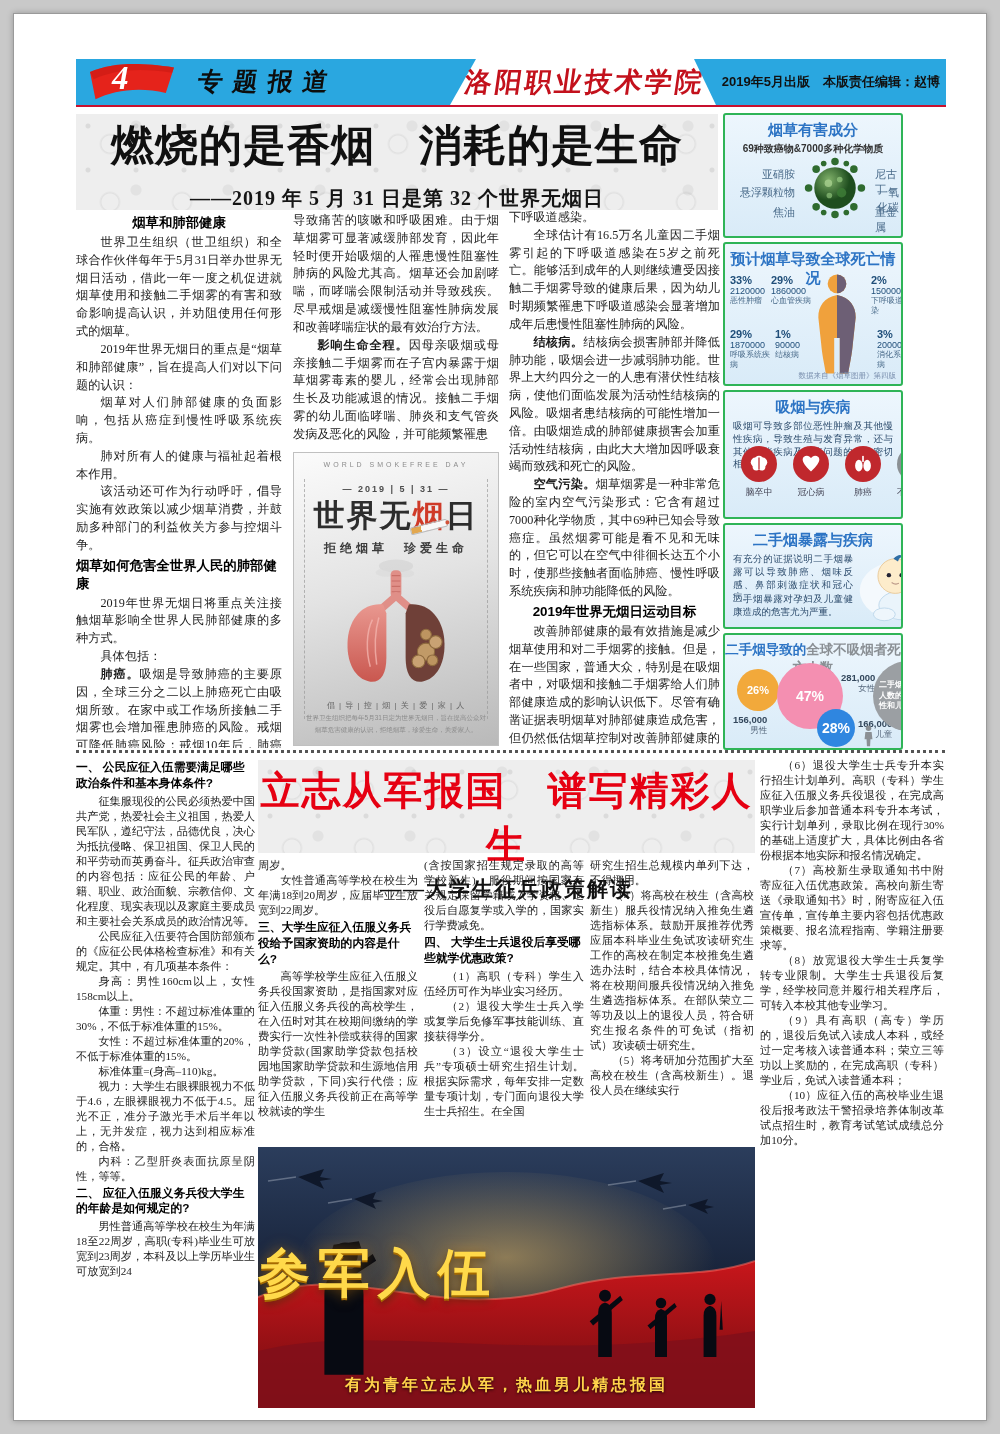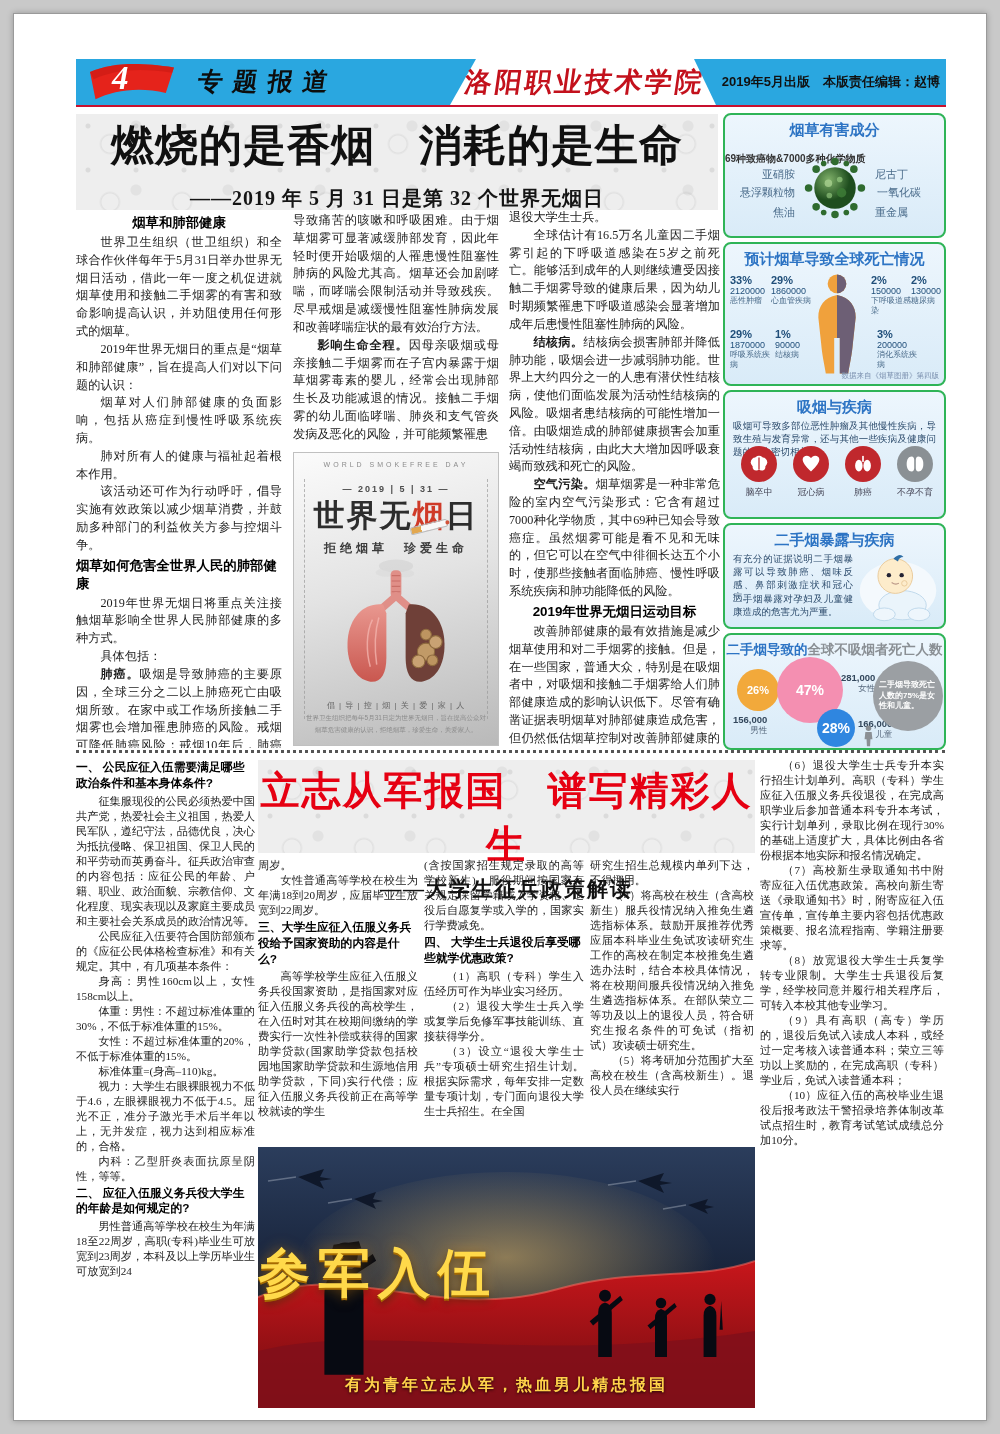--- a/index.html
+++ b/index.html
@@ -45,24 +45,24 @@
   .bcol .para{font-size:11.2px;line-height:1.34}
   .bcol .para.hb{font-size:11.8px}
   .a2c1{left:62px;top:744px;width:179px;height:652px}
   .a2c2{left:244px;top:844px;width:160px;height:290px}
   .a2c3{left:410px;top:844px;width:160px;height:290px}
   .a2c4{left:576px;top:844px;width:164px;height:290px}
   .a2c5{left:746px;top:744px;width:184px;height:652px}
   .dotsep{position:absolute;left:62px;top:736px;width:869px;height:0;border-top:3px dotted #555}
 
   
-  .sbox{position:absolute;left:709px;width:223px;border:2px solid #2fb457;background:linear-gradient(#edf6fd,#d9ebf8);border-radius:8px;overflow:hidden}
+  .sbox{position:absolute;left:709px;width:180px;border:2px solid #2fb457;background:linear-gradient(#edf6fd,#d9ebf8);border-radius:3px;overflow:hidden}
   .sb-title{text-align:center;font:bold 15px "Liberation Sans",sans-serif;color:#2d74c4;margin-top:6px}
   .sbox1{top:99px;height:125px}
-  .sb1-sub{font:bold 10px "Liberation Sans",sans-serif;color:#333;margin-top:12px}
+  .sb1-sub{text-align:center;font:bold 10px "Liberation Sans",sans-serif;color:#333;margin-top:2px}
   .sb1-label{position:absolute;font:11px "Liberation Sans",sans-serif;color:#4a6b8a}
   .virus{position:absolute;left:77px;top:40px}
   .sbox2{top:228px;height:144px}
   .stat{position:absolute;width:46px}
   .stat .sp{display:block;font:bold 11px "Liberation Sans",sans-serif;color:#1f4e79;line-height:1.1}
   .stat .sn{display:block;font:9px "Liberation Sans",sans-serif;color:#1f4e79;line-height:1.15}
   .stat .sl{display:block;font:8px "Liberation Sans",sans-serif;color:#4a6b8a;line-height:1.15}
   .sb2-note{position:absolute;right:5px;bottom:3px;font:7.5px "Liberation Sans",sans-serif;color:#7a8fae}
   .sil{position:absolute;left:84px;top:27px}
   .sbox3{top:376px;height:129px}
@@ -135,21 +135,21 @@
       <p class="para hb">烟草如何危害全世界人民的肺部健康</p>
       <p class="para">2019年世界无烟日将重点关注接触烟草影响全世界人民肺部健康的多种方式。</p>
       <p class="para">具体包括：</p>
       <p class="para"><b>肺癌。</b>吸烟是导致肺癌的主要原因，全球三分之二以上肺癌死亡由吸烟所致。在家中或工作场所接触二手烟雾也会增加罹患肺癌的风险。戒烟可降低肺癌风险；戒烟10年后，肺癌风险可降至吸烟者的一半左右。</p>
     </div>
   <div class="col a1c2">
       <p class="para c">导致痛苦的咳嗽和呼吸困难。由于烟草烟雾可显著减缓肺部发育，因此年轻时便开始吸烟的人罹患慢性阻塞性肺病的风险尤其高。烟草还会加剧哮喘，而哮喘会限制活动并导致残疾。尽早戒烟是减缓慢性阻塞性肺病发展和改善哮喘症状的最有效治疗方法。</p>
       <p class="para"><b>影响生命全程。</b>因母亲吸烟或母亲接触二手烟雾而在子宫内暴露于烟草烟雾毒素的婴儿，经常会出现肺部生长及功能减退的情况。接触二手烟雾的幼儿面临哮喘、肺炎和支气管炎发病及恶化的风险，并可能频繁罹患</p>
     </div>
   <div class="col a1c3">
-      <p class="para c">退役大学生士兵。</p>
+      <p class="para c">下呼吸道感染。</p>
       <p class="para">全球估计有16.5万名儿童因二手烟雾引起的下呼吸道感染在5岁之前死亡。能够活到成年的人则继续遭受因接触二手烟雾导致的健康后果，因为幼儿时期频繁罹患下呼吸道感染会显著增加成年后患慢性阻塞性肺病的风险。</p>
       <p class="para"><b>结核病。</b>结核病会损害肺部并降低肺功能，吸烟会进一步减弱肺功能。世界上大约四分之一的人患有潜伏性结核病，使他们面临发展为活动性结核病的风险。吸烟者患结核病的可能性增加一倍。由吸烟造成的肺部健康损害会加重活动性结核病，由此大大增加因呼吸衰竭而致残和死亡的风险。</p>
       <p class="para"><b>空气污染。</b>烟草烟雾是一种非常危险的室内空气污染形式：它含有超过7000种化学物质，其中69种已知会导致癌症。虽然烟雾可能是看不见和无味的，但它可以在空气中徘徊长达五个小时，使那些接触者面临肺癌、慢性呼吸系统疾病和肺功能降低的风险。</p>
       <p class="para hc">2019年世界无烟日运动目标</p>
       <p class="para">改善肺部健康的最有效措施是减少烟草使用和对二手烟雾的接触。但是，在一些国家，普通大众，特别是在吸烟者中，对吸烟和接触二手烟雾给人们肺部健康造成的影响认识低下。尽管有确凿证据表明烟草对肺部健康造成危害，但仍然低估烟草控制对改善肺部健康的潜力。</p>
     </div>
 
   <div class="poster1">
     <div class="p1rail" style="left:10px"></div>
     <div class="p1rail" style="right:10px"></div>
@@ -335,21 +335,21 @@
       <circle cx="35" cy="27" r="2.4" fill="#223"></circle>
         <circle cx="49" cy="27" r="2.4" fill="#223"></circle>
       <circle cx="52" cy="36" r="3" fill="#fdeccb" stroke="#e8c898"></circle>
       <path d="M38 35 q4 3 8 1" stroke="#b98" fill="none" stroke-width="1.2"></path>
     </svg>
   </div>
 
   <div class="sbox sbox5">
     <div class="sb5-title"><span class="tb">二手烟导致的</span><span class="tr">全球不吸烟者死亡人数</span></div>
     <div class="bub" style="left:12px;top:34px;width:42px;height:42px;background:#f2a93b;font-size:11px">26%</div>
-    <div class="bub" style="left:52px;top:22px;width:66px;height:66px;background:#f48fb1;font-size:14px">47%</div>
+    <div class="bub" style="left:52px;top:28px;width:66px;height:66px;background:#f48fb1;font-size:14px">47%</div>
     <div class="bub" style="left:92px;top:74px;width:38px;height:38px;background:#2f86e0;font-size:14px">28%</div>
     <div class="blab" style="left:8px;top:80px"><span>156,000</span><i>男性</i></div>
     <div class="blab" style="left:116px;top:38px"><span>281,000</span><i>女性</i></div>
     <div class="blab" style="left:133px;top:84px"><span>166,000</span><i>儿童</i></div>
     <div class="callout">二手烟导致死亡人数的75%是女性和儿童。</div>
     <svg style="position:absolute;left:138px;top:90px" width="11" height="22" viewBox="0 0 14 28">
       <circle cx="7" cy="4" r="3.5" fill="#8a8f94"></circle>
       <path d="M3 9 h8 l1 9 h-2.5 l-0.5 9 h-4 l-0.5 -9 H2 Z" fill="#8a8f94"></path>
     </svg>
   </div>

